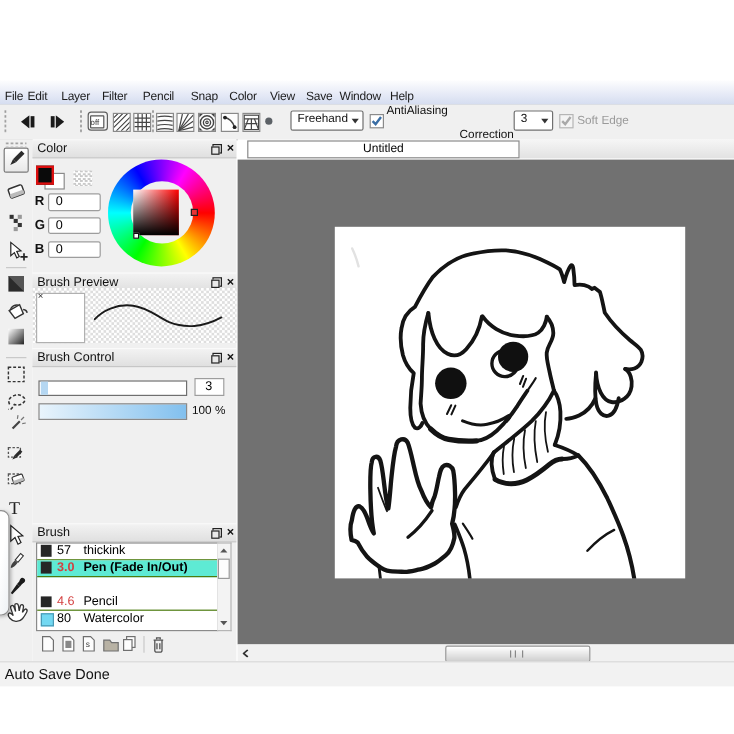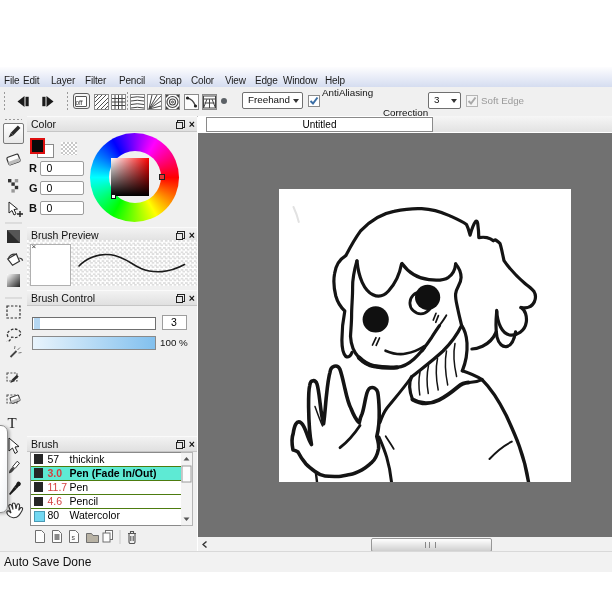--- a/index.html
+++ b/index.html
@@ -40,21 +40,21 @@
 <body>
   <div id="menubar" class="abs">
     <span style="left:4px">File</span>
     <span style="left:23px">Edit</span>
     <span style="left:51px">Layer</span>
     <span style="left:85px">Filter</span>
     <span style="left:119px">Pencil</span>
     <span style="left:159px">Snap</span>
     <span style="left:191px">Color</span>
     <span style="left:225px">View</span>
-    <span style="left:255px">Edge</span>
+    <span style="left:255px">Save</span>
     <span style="left:283px">Window</span>
     <span style="left:325px">Help</span>
   </div>
 
   <div id="toolbar" class="abs">
     <div class="grip" style="left:3px;top:4px;height:20px;"></div>
     <div class="grip" style="left:66px;top:4px;height:20px;"></div>
     <div class="grip" style="left:126px;top:4px;height:20px;"></div>
 
     <svg class="abs" style="left:15px;top:9px" width="60" height="11" viewBox="0 0 60 11">
@@ -316,25 +316,20 @@
       <div class="brow" style="top:0px;">
         <div class="bsw" style="background:#262626;"></div>
         <span class="bnum">57</span>
         <span class="bname">thickink</span>
       </div>
       <div class="brow" style="top:14.2px;background:#5eead4;">
         <div class="bsw" style="background:#262626;"></div>
         <span class="bnum" style="color:#d44040;font-weight:bold;">3.0</span>
         <span class="bname" style="font-weight:bold;">Pen (Fade In/Out)</span>
       </div>
-      <div class="brow" style="top:28.4px;">
-        <div class="bsw" style="background:#262626;"></div>
-        <span class="bnum" style="color:#d44040;">11.7</span>
-        <span class="bname">Pen</span>
-      </div>
       <div class="brow" style="top:42.6px;">
         <div class="bsw" style="background:#262626;"></div>
         <span class="bnum" style="color:#d44040;">4.6</span>
         <span class="bname">Pencil</span>
       </div>
       <div class="brow" style="top:56.8px;border-bottom:none;">
         <div class="bsw" style="background:#72d8f2;border:1px solid #4a9ab5;"></div>
         <span class="bnum">80</span>
         <span class="bname">Watercolor</span>
       </div>

